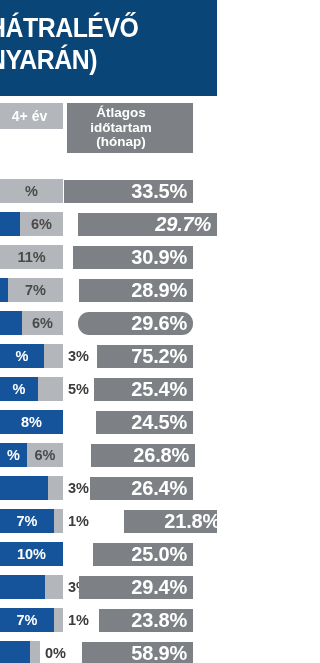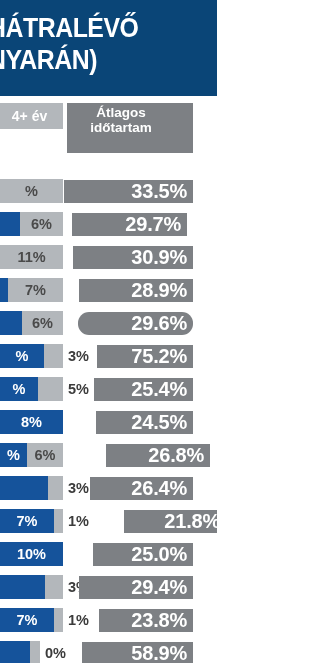--- a/index.html
+++ b/index.html
@@ -94,37 +94,38 @@
 
   <div class="title-band">
     <div class="title-line l1">HÁTRALÉVŐ</div>
     <div class="title-line l2">NYARÁN)</div>
   </div>
 
   <div class="hdr-left">4+ év</div>
 
   <div class="hdr-right">
     <span>Átlagos időtartam</span>
+    <span class="l2">(hónap)</span>
   </div>
 
   <div class="rows" id="rows">
       <div class="row">
         <div class="stack">
           <div class="seg gray" style="width: 63px;">%</div>
         </div>
         <div class="dur" style="left: 64px; width: 129px;">
           <span class="dur-val">33.5%</span>
         </div>
       </div>
       <div class="row">
         <div class="stack">
           <div class="seg blue" style="width: 20px;"></div>
           <div class="seg gray" style="width: 43px;">6%</div>
         </div>
-        <div class="dur" style="left: 72px; width: 115px;">
+        <div class="dur" style="left: 78px; width: 139px; font-style: italic;">
           <span class="dur-val">29.7%</span>
         </div>
       </div>
       <div class="row">
         <div class="stack">
           <div class="seg gray" style="width: 63px;">11%</div>
         </div>
         <div class="dur" style="left: 73px; width: 120px;">
           <span class="dur-val">30.9%</span>
         </div>
@@ -173,21 +174,21 @@
         </div>
         <div class="dur" style="left: 96px; width: 97px;">
           <span class="dur-val">24.5%</span>
         </div>
       </div>
       <div class="row">
         <div class="stack">
           <div class="seg blue" style="width: 27px;">%</div>
           <div class="seg gray" style="width: 36px;">6%</div>
         </div>
-        <div class="dur" style="left: 106px; width: 104px;">
+        <div class="dur" style="left: 91px; width: 104px;">
           <span class="dur-val">26.8%</span>
         </div>
       </div>
       <div class="row">
         <div class="stack">
           <div class="seg blue" style="width: 48px;"></div>
           <div class="seg gray" style="width: 15px;"></div>
         </div>
         <div class="seg-out" style="left: 68px;">3%</div>
         <div class="dur" style="left: 90px; width: 103px; padding-left: 8px;">

